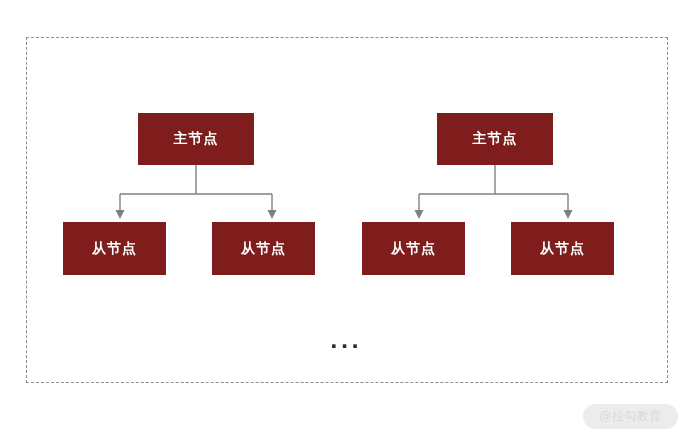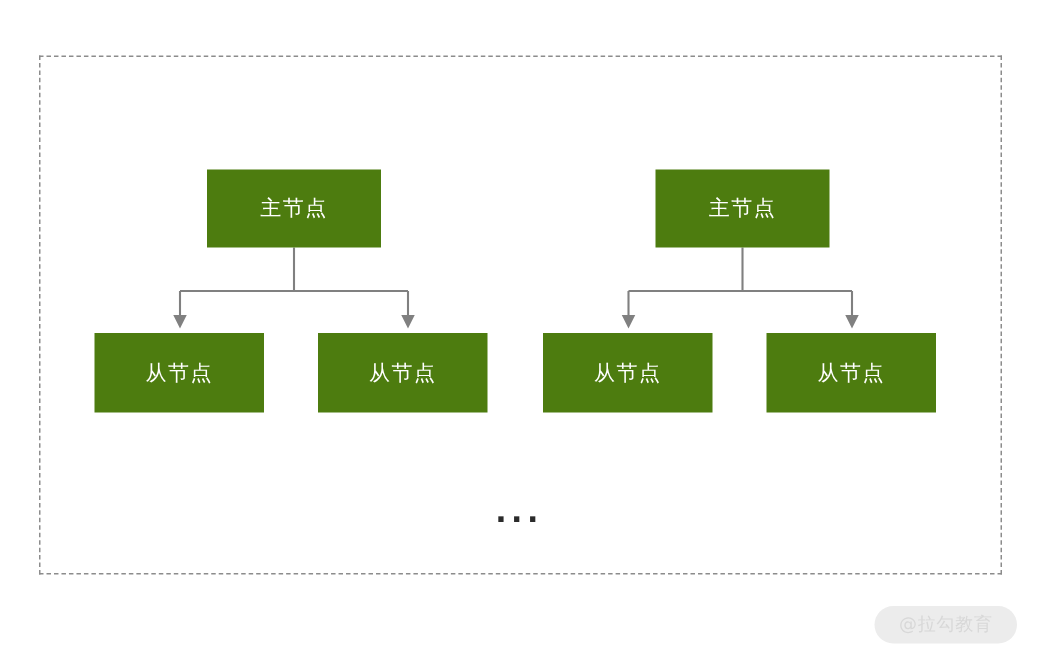--- a/index.html
+++ b/index.html
@@ -38,33 +38,34 @@
     width: 692px;
     text-align: center;
     font-size: 15px;
     line-height: 20px;
     color: #1a1a1a;
     letter-spacing: 1px;
   }
 
   .node {
     position: absolute;
-    background: #4d7c0f;
+    background: #7f1d1d;
     color: #ffffff;
     display: flex;
     align-items: center;
     justify-content: center;
     font-size: 14px;
     letter-spacing: 1px;
     box-sizing: border-box;
     user-select: none;
+    font-weight: bold;
   }
 
   .node-master { width: 116px; height: 52px; }
-  .node-slave  { width: 113px; height: 53px; }
+  .node-slave  { width: 103px; height: 53px; }
 
   
   #master-a { left: 138px; top: 113px; }
   #slave-a1 { left: 63px;  top: 222px; }
   #slave-a2 { left: 212px; top: 222px; }
   
   #master-b { left: 437px; top: 113px; }
   #slave-b1 { left: 362px; top: 222px; }
   #slave-b2 { left: 511px; top: 222px; }
 

